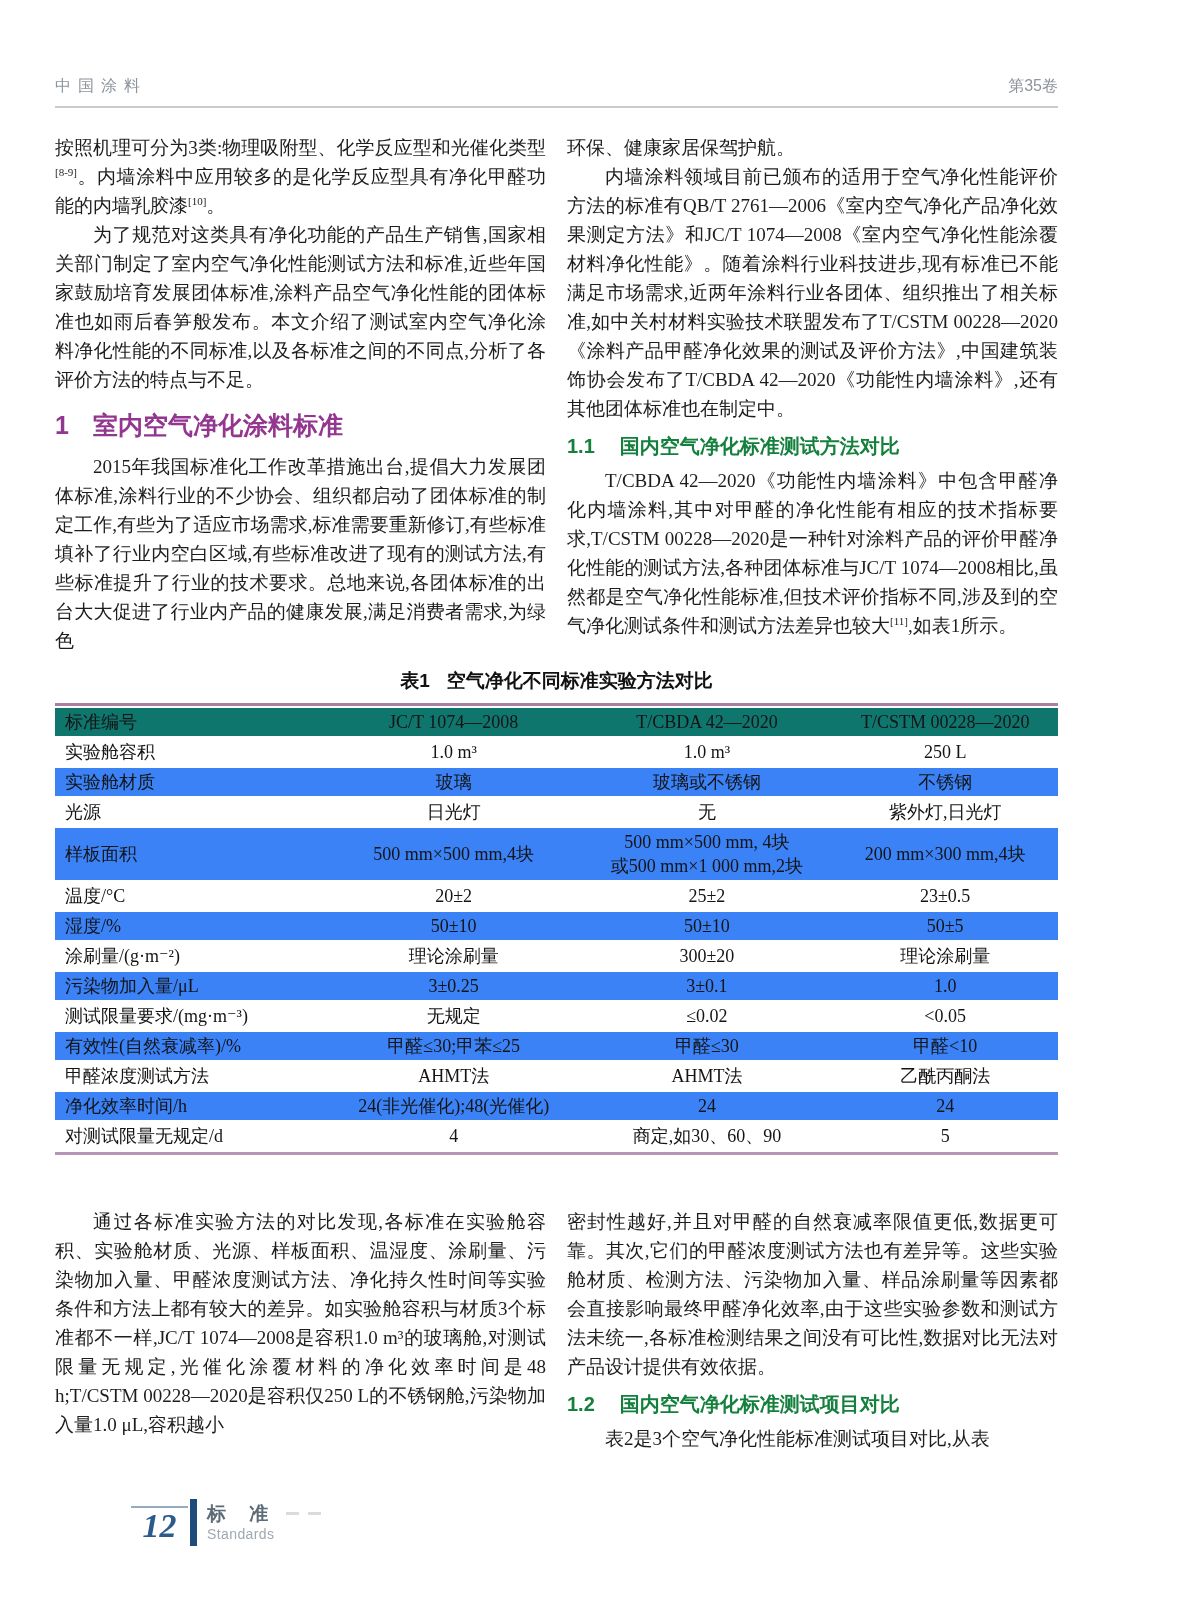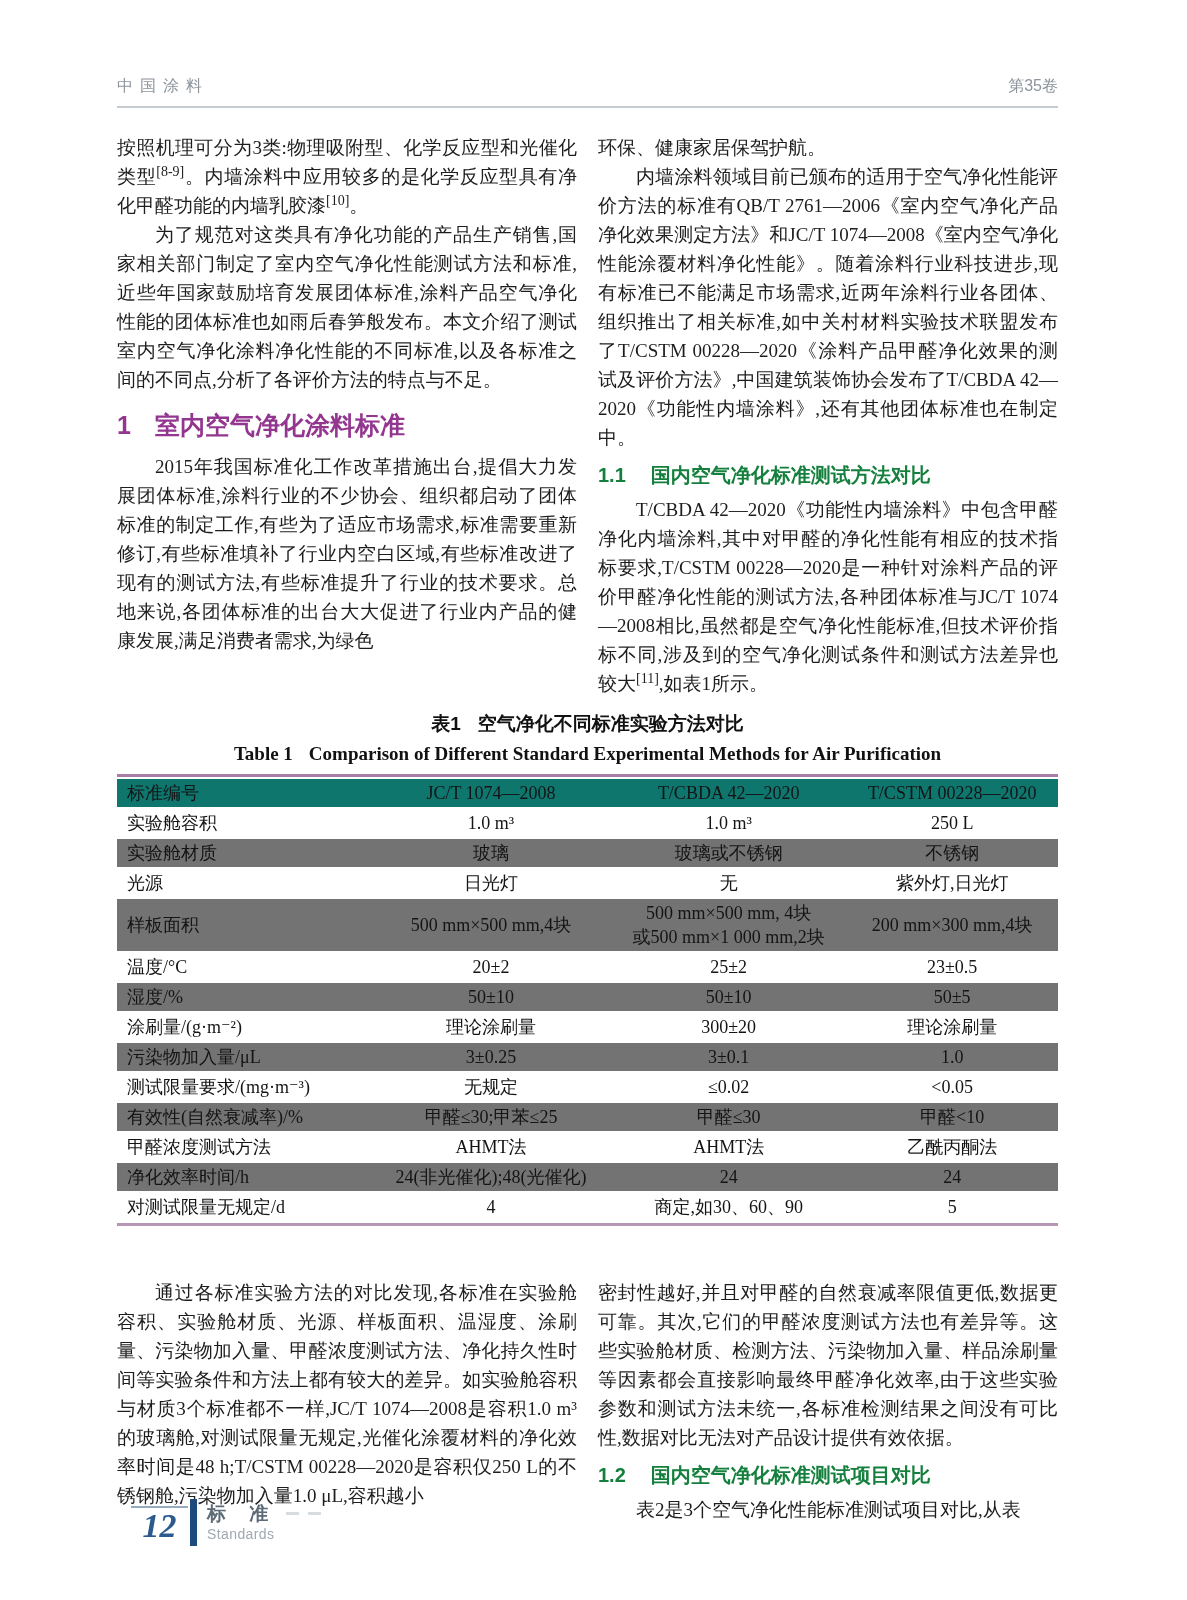--- a/index.html
+++ b/index.html
@@ -4,38 +4,38 @@
 <style>
   * { margin:0; padding:0; box-sizing:border-box; }
   html,body { background:#fcfcfb; }
   body {
     width:1187px; height:1600px;
     font-family:"Liberation Serif","DejaVu Serif",serif;
     color:#1d1d1f;
   }
   .page {
     position:relative; width:1187px; height:1600px;
-    background:#ffffff; padding:76px 129px 0 117px; overflow:hidden;
+    background:#ffffff; padding:76px 129px 0 55px; overflow:hidden;
   }
 
   
   .running-head {
     display:flex; justify-content:space-between; align-items:baseline;
     font-family:"Liberation Sans","DejaVu Sans",sans-serif;
     font-size:16px; color:#8d949c; padding-bottom:9px;
     border-bottom:2px solid #c7ccd1;
   }
   .journal-name { letter-spacing:7px; }
 
   
   .cols { display:flex; gap:21px; margin-top:25px; }
   .col { flex:1; font-size:19px; line-height:29px; text-align:justify; }
   .col p { text-align:justify; }
   p.indent { text-indent:2em; }
-  sup { font-size:14px; line-height:0; }
+  sup { font-size:11px; line-height:0; }
 
   h2.sec {
     display:flex; align-items:baseline; gap:24px;
     font-family:"Liberation Sans","DejaVu Sans",sans-serif;
     font-size:25px; font-weight:bold; color:#93368f;
     margin:16px 0 11px; line-height:31px;
   }
   h3.subsec {
     display:flex; align-items:baseline; gap:25px;
     font-family:"Liberation Sans","DejaVu Sans",sans-serif;
@@ -59,21 +59,21 @@
     border-top:3px solid #a87ea6;
     border-bottom:3px solid #b795b4;
   }
   table { width:100%; border-collapse:separate; border-spacing:0 2px; font-size:18px; }
   th, td {
     font-weight:normal; text-align:center; vertical-align:middle;
     padding:2px 6px; line-height:24px; white-space:pre-line; color:#141416;
   }
   th:first-child, td:first-child { text-align:left; padding-left:10px; }
   thead tr { background:#0f766e; }
-  tbody tr.alt { background:#737373; }
+  tbody tr.alt { background:#3b82f6; }
 
   .bottom-cols { margin-top:52px; }
 
   
   .page-footer { position:absolute; left:131px; top:1499px; display:flex; align-items:flex-start; }
   .pageno-box { width:57px; margin-top:7px; }
   .pageno-rule { height:2px; background:#96abc0; margin-bottom:1px; }
   .pageno {
     font-style:italic; font-weight:bold; font-size:34px; color:#2d5a8c;
     text-align:center; line-height:33px;
@@ -114,23 +114,20 @@
         <span>1.1</span>
         <span>国内空气净化标准测试方法对比</span>
       </h3>
       <p class="indent">T/CBDA 42—2020《功能性内墙涂料》中包含甲醛净化内墙涂料,其中对甲醛的净化性能有相应的技术指标要求,T/CSTM 00228—2020是一种针对涂料产品的评价甲醛净化性能的测试方法,各种团体标准与JC/T 1074—2008相比,虽然都是空气净化性能标准,但技术评价指标不同,涉及到的空气净化测试条件和测试方法差异也较大<sup>[11]</sup>,如表1所示。</p>
     </div>
   </div>
 
   <div class="table-block">
     <div class="cap-zh">
       <span>表1</span><span class="cap-text">空气净化不同标准实验方法对比</span>
-    </div>
-    <div class="cap-en">
-      <span>Table 1</span><span class="cap-text">Comparison of Different Standard Experimental Methods for Air Purification</span>
     </div>
     <div class="table-frame">
       <table>
         <colgroup>
             <col style="width:27%">
             <col style="width:25.5%">
             <col style="width:25%">
             <col style="width:22.5%">
           </colgroup>
         <thead>

